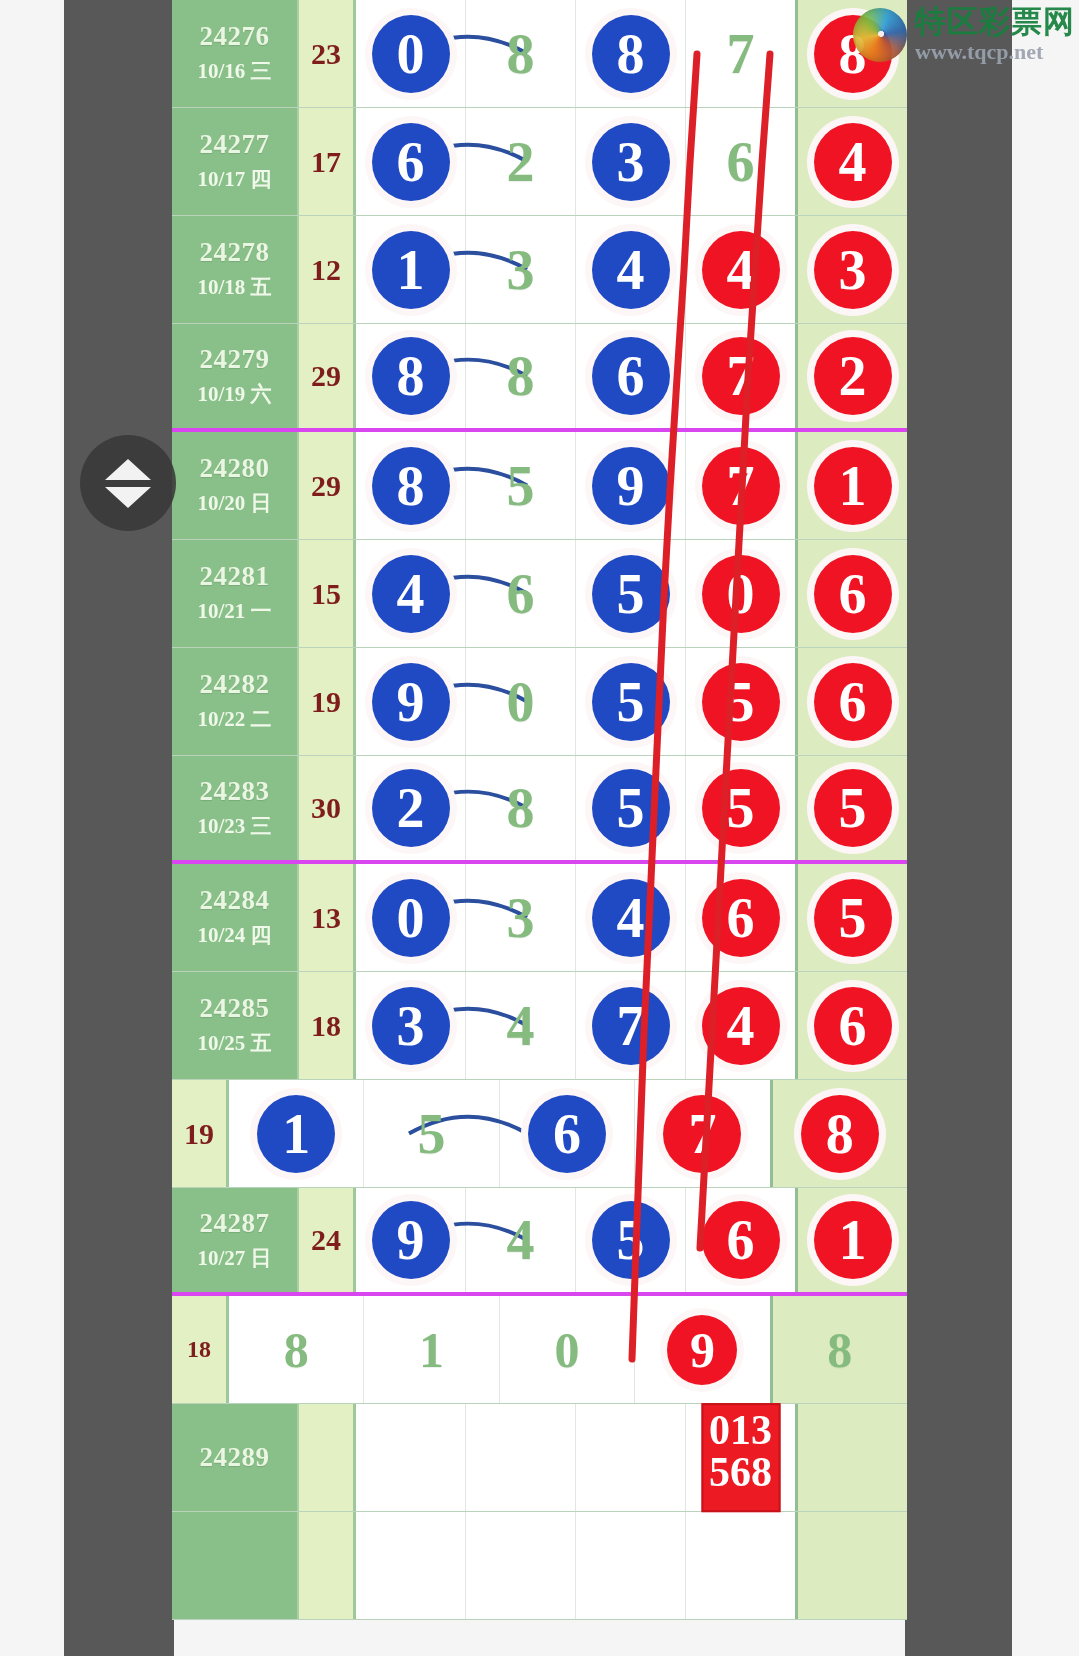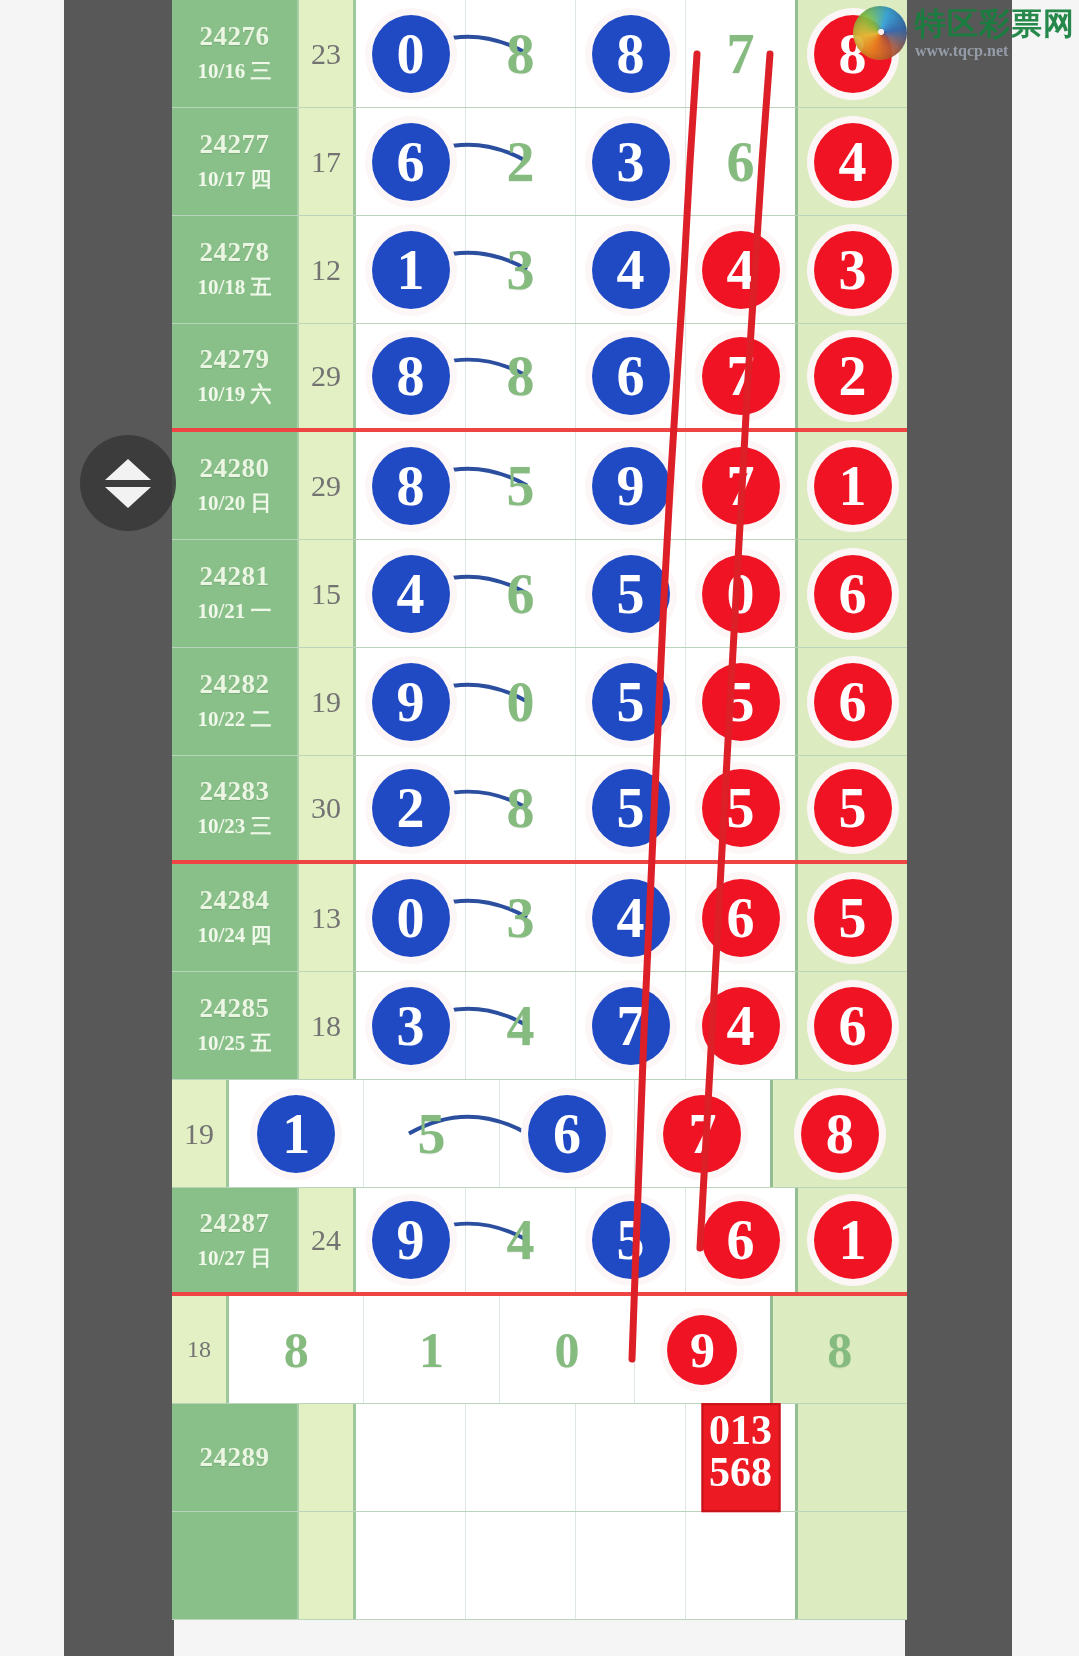--- a/index.html
+++ b/index.html
@@ -22,21 +22,21 @@
     left:172px;top:0;width:735px;height:1264px;
     background:#ffffff;
   }
   .row{
     position:relative;
     height:108px;
     display:flex;
     box-sizing:border-box;
     border-bottom:1px solid #b9d4bb;
   }
-  .row.sep{border-bottom:4px solid #ef4444;}
+  .row.sep{border-bottom:4px solid #d946ef;}
 
   
   .c-issue{
     width:127px;flex:0 0 127px;
     background:#89c089;
     display:flex;flex-direction:column;
     align-items:center;justify-content:center;
     box-sizing:border-box;
     border-right:2px solid #a8cfa8;
   }
@@ -48,21 +48,21 @@
   .issue-date{
     color:#f0f8ea;font-size:21px;font-weight:700;
     line-height:1.3;margin-top:7px;
   }
   .c-sum{
     width:57px;flex:0 0 57px;
     background:#e2f0c4;
     display:flex;align-items:center;justify-content:center;
     box-sizing:border-box;
     border-right:3px solid #9ec79c;
-    color:#737373;font-size:30px;font-weight:400;
+    color:#7f1d1d;font-size:30px;font-weight:700;
   }
   .c-sum.small{font-size:24px;}
   .c-ball{
     flex:1 1 0;
     background:#ffffff;
     position:relative;
     border-right:1px solid #dfe7e5;
     box-sizing:border-box;
     display:flex;align-items:center;justify-content:center;
   }
@@ -136,21 +136,21 @@
     z-index:30;opacity:.92;
   }
   #wm-logo{width:54px;height:54px;border-radius:50%;
     background:
       radial-gradient(circle at 52% 48%, #ffffff 0 7%, rgba(255,255,255,0) 8%),
       conic-gradient(from 200deg,#e8821e,#e3c33a,#7fc241,#2f9fd6,#2a5fa8,#b0593a,#e8821e);
     box-shadow:inset 0 0 10px rgba(0,0,0,.25);}
   #wm-text{display:flex;flex-direction:column;line-height:1;}
   #wm-cn{color:#15803d;font-size:31px;font-weight:700;letter-spacing:1px;
     font-family:Liberation Sans, sans-serif;}
-  #wm-url{color:#9aa2ae;font-size:16px;font-weight:700;margin-top:4px;
+  #wm-url{color:#9aa2ae;font-size:22px;font-weight:700;margin-top:4px;
     font-family:"Liberation Serif", serif;}
 </style>
 </head>
 <body>
 
 <div id="page">
 
   <div id="gutter-left" class="gutter"></div>
   <div id="gutter-right" class="gutter"></div>
 

